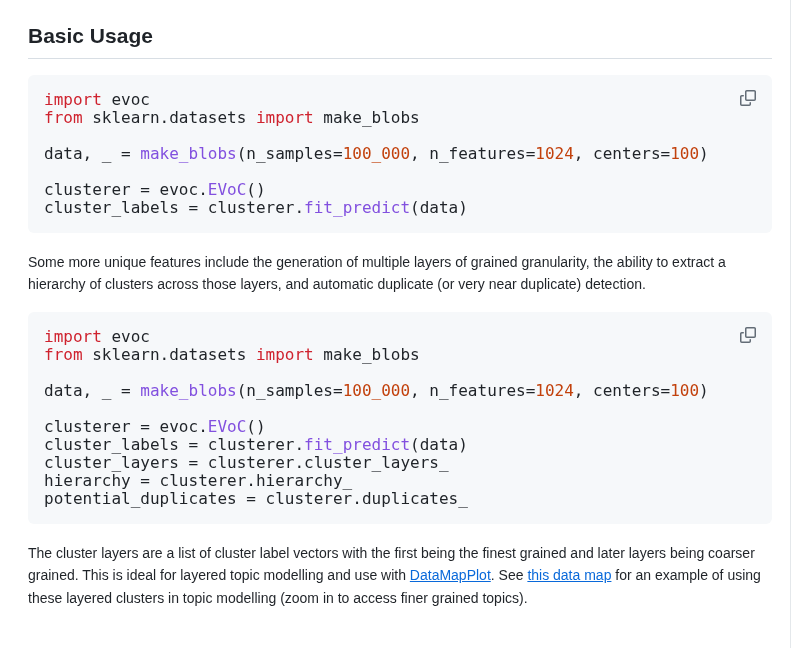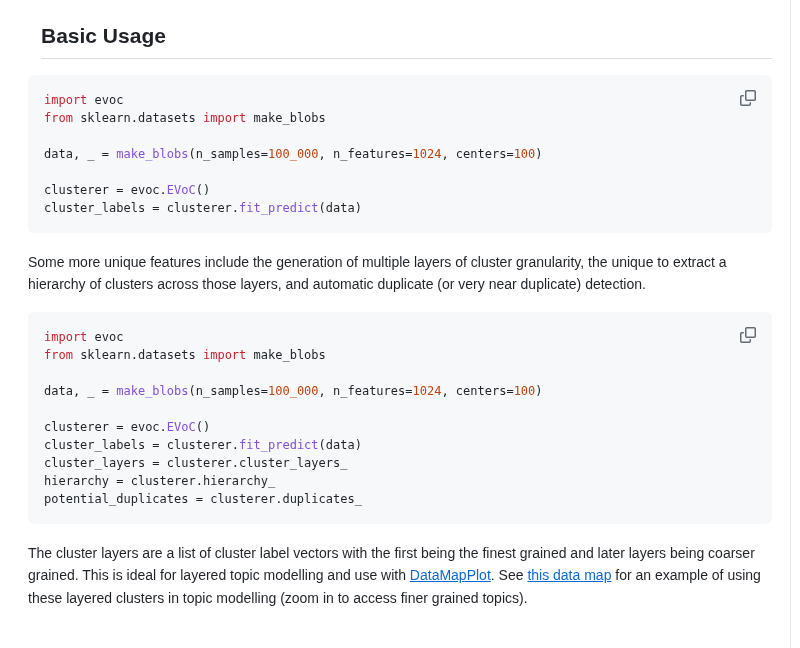--- a/index.html
+++ b/index.html
@@ -15,42 +15,42 @@
     position: relative;
   }
   .page {
     padding: 12px 28px 20px 28px;
     width: 100%;
     height: 100%;
   }
   .page-title {
     font-size: 21px;
     font-weight: 700;
-    margin: 12px 0 0 13px;
+    margin: 12px 0 0 0;
     padding-bottom: 10px;
     border-bottom: 1px solid #d8dee4;
     color: #1f2328;
   }
   p.body-text {
     line-height: 1.6;
     margin: 18px 0 16px 0;
     color: #1f2328;
   }
   a.doc-link {
     color: #0969da;
     cursor: pointer;
   }
   pre.code-block {
     position: relative;
     background: #f6f8fa;
     border-radius: 6px;
     padding: 16px;
     margin: 16px 0;
     font-family: "DejaVu Sans Mono", "Liberation Mono", monospace;
-    font-size: 12px;
+    font-size: 16px;
     color: #1f2328;
     overflow: hidden;
   }
   .code-line {
     min-height: 18px;
     line-height: 18px;
     white-space: pre;
   }
   .tok-kw  { color: #cf222e; }
   .tok-fn  { color: #8250df; }
@@ -87,21 +87,21 @@
 <div class="page">
 
   <h1 class="page-title">Basic Usage</h1>
 
 
   <pre class="code-block"><button class="copy-button" title="Copy"><svg width="16" height="16" viewBox="0 0 16 16" aria-hidden="true">
           <path fill="#636c76" d="M0 6.75C0 5.784.784 5 1.75 5h1.5a.75.75 0 0 1 0 1.5h-1.5a.25.25 0 0 0-.25.25v7.5c0 .138.112.25.25.25h7.5a.25.25 0 0 0 .25-.25v-1.5a.75.75 0 0 1 1.5 0v1.5A1.75 1.75 0 0 1 9.25 16h-7.5A1.75 1.75 0 0 1 0 14.25Z"></path>
           <path fill="#636c76" d="M5 1.75C5 .784 5.784 0 6.75 0h7.5C15.216 0 16 .784 16 1.75v7.5A1.75 1.75 0 0 1 14.25 11h-7.5A1.75 1.75 0 0 1 5 9.25Zm1.75-.25a.25.25 0 0 0-.25.25v7.5c0 .138.112.25.25.25h7.5a.25.25 0 0 0 .25-.25v-7.5a.25.25 0 0 0-.25-.25Z"></path>
         </svg></button><code class="code-content"><div class="code-line"><span class="tok-kw">import</span><span class="tok-pl"> evoc</span></div><div class="code-line"><span class="tok-kw">from</span><span class="tok-pl"> sklearn.datasets </span><span class="tok-kw">import</span><span class="tok-pl"> make_blobs</span></div><div class="code-line"></div><div class="code-line"><span class="tok-pl">data, _ = </span><span class="tok-fn">make_blobs</span><span class="tok-pl">(n_samples=</span><span class="tok-num">100_000</span><span class="tok-pl">, n_features=</span><span class="tok-num">1024</span><span class="tok-pl">, centers=</span><span class="tok-num">100</span><span class="tok-pl">)</span></div><div class="code-line"></div><div class="code-line"><span class="tok-pl">clusterer = evoc.</span><span class="tok-fn">EVoC</span><span class="tok-pl">()</span></div><div class="code-line"><span class="tok-pl">cluster_labels = clusterer.</span><span class="tok-fn">fit_predict</span><span class="tok-pl">(data)</span></div></code></pre>
 
-  <p class="body-text">Some more unique features include the generation of multiple layers of cluster granularity, the unique to extract a hierarchy of clusters across those layers, and automatic duplicate (or very near duplicate) detection.</p>
+  <p class="body-text">Some more unique features include the generation of multiple layers of grained granularity, the ability to extract a hierarchy of clusters across those layers, and automatic duplicate (or very near duplicate) detection.</p>
 
   <pre class="code-block"><button class="copy-button" title="Copy"><svg width="16" height="16" viewBox="0 0 16 16" aria-hidden="true">
           <path fill="#636c76" d="M0 6.75C0 5.784.784 5 1.75 5h1.5a.75.75 0 0 1 0 1.5h-1.5a.25.25 0 0 0-.25.25v7.5c0 .138.112.25.25.25h7.5a.25.25 0 0 0 .25-.25v-1.5a.75.75 0 0 1 1.5 0v1.5A1.75 1.75 0 0 1 9.25 16h-7.5A1.75 1.75 0 0 1 0 14.25Z"></path>
           <path fill="#636c76" d="M5 1.75C5 .784 5.784 0 6.75 0h7.5C15.216 0 16 .784 16 1.75v7.5A1.75 1.75 0 0 1 14.25 11h-7.5A1.75 1.75 0 0 1 5 9.25Zm1.75-.25a.25.25 0 0 0-.25.25v7.5c0 .138.112.25.25.25h7.5a.25.25 0 0 0 .25-.25v-7.5a.25.25 0 0 0-.25-.25Z"></path>
         </svg></button><code class="code-content"><div class="code-line"><span class="tok-kw">import</span><span class="tok-pl"> evoc</span></div><div class="code-line"><span class="tok-kw">from</span><span class="tok-pl"> sklearn.datasets </span><span class="tok-kw">import</span><span class="tok-pl"> make_blobs</span></div><div class="code-line"></div><div class="code-line"><span class="tok-pl">data, _ = </span><span class="tok-fn">make_blobs</span><span class="tok-pl">(n_samples=</span><span class="tok-num">100_000</span><span class="tok-pl">, n_features=</span><span class="tok-num">1024</span><span class="tok-pl">, centers=</span><span class="tok-num">100</span><span class="tok-pl">)</span></div><div class="code-line"></div><div class="code-line"><span class="tok-pl">clusterer = evoc.</span><span class="tok-fn">EVoC</span><span class="tok-pl">()</span></div><div class="code-line"><span class="tok-pl">cluster_labels = clusterer.</span><span class="tok-fn">fit_predict</span><span class="tok-pl">(data)</span></div><div class="code-line"><span class="tok-pl">cluster_layers = clusterer.cluster_layers_</span></div><div class="code-line"><span class="tok-pl">hierarchy = clusterer.hierarchy_</span></div><div class="code-line"><span class="tok-pl">potential_duplicates = clusterer.duplicates_</span></div></code></pre>
 
   <p class="body-text"><span>The cluster layers are a list of cluster label vectors with the first being the finest grained and later layers being coarser grained. This is ideal for layered topic modelling and use with </span><a class="doc-link" href="#">DataMapPlot</a><span>. See </span><a class="doc-link" href="#">this data map</a><span> for an example of using these layered clusters in topic modelling (zoom in to access finer grained topics).</span></p>
 
 </div>
 

